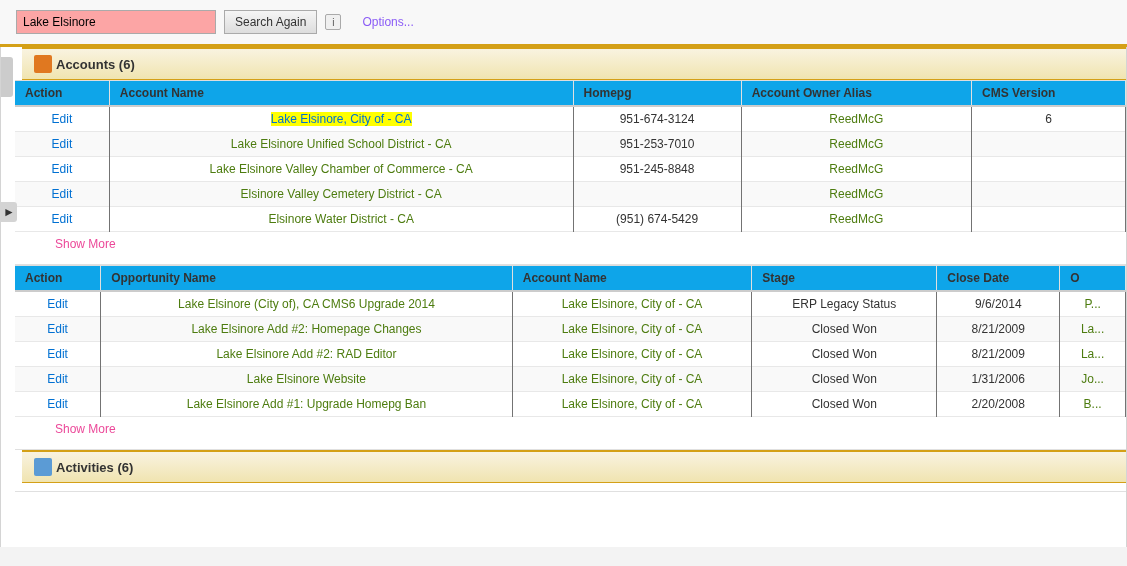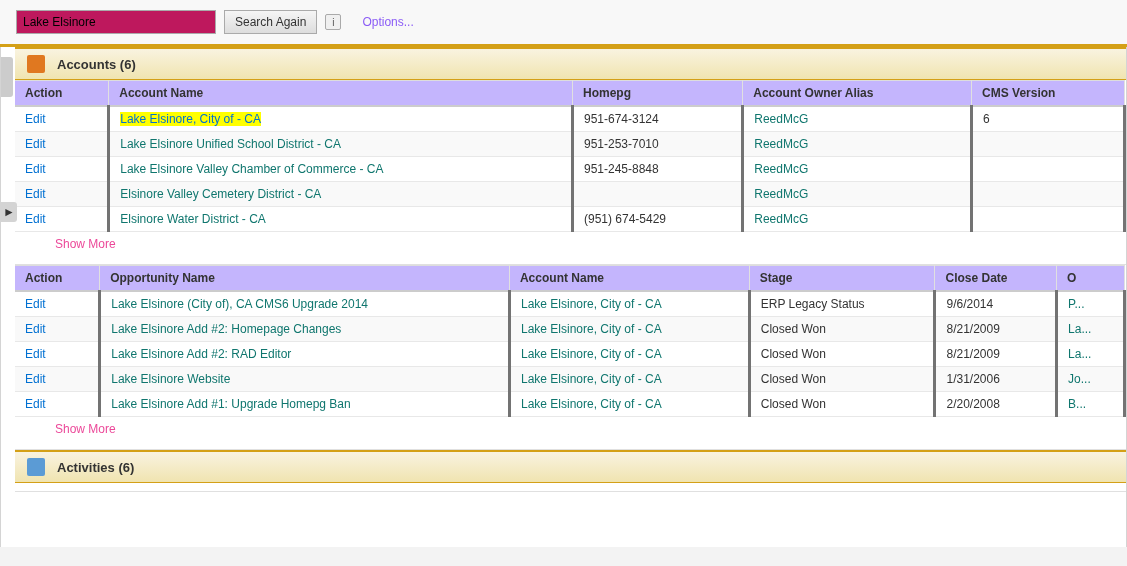--- a/index.html
+++ b/index.html
@@ -17,21 +17,21 @@
       padding: 10px 16px;
       display: flex;
       align-items: center;
       gap: 8px;
     }
     .search-input {
       width: 200px;
       padding: 4px 6px;
       border: 1px solid #aaa;
       font-size: 12px;
-      background: #be185d;
+      background: #fca5a5;
     }
     .search-again-btn {
       padding: 4px 10px;
       background: linear-gradient(to bottom, #f5f5f5, #ddd);
       border: 1px solid #aaa;
       font-size: 12px;
       cursor: pointer;
       color: #333;
     }
     .info-icon {
@@ -97,21 +97,22 @@
       margin-bottom: 0;
     }
 
     .section-header {
       background: linear-gradient(to bottom, #f9f3e0, #f0e4b0);
       border-top: 2px solid #d4a017;
       border-bottom: 1px solid #d4a017;
       padding: 6px 12px;
       display: flex;
       align-items: center;
-      gap: 12px;
+      gap: 4px;
+      margin-left: 7px;
     }
     .section-header-opp {
       background: linear-gradient(to bottom, #f9f3e0, #f0e4b0);
       border-top: 2px solid #d4a017;
       border-bottom: 1px solid #d4a017;
       padding: 6px 12px;
       display: flex;
       align-items: center;
       gap: 8px;
     }
@@ -137,49 +138,50 @@
       color: #333;
     }
 
     
     table {
       width: 100%;
       border-collapse: collapse;
       font-size: 12px;
     }
     thead tr {
-      background: #c4b5fd;
+      background: #0ea5e9;
       border-top: 1px solid #ddd;
       border-bottom: 2px solid #ccc;
     }
     thead th {
       text-align: left;
       padding: 5px 10px;
       font-weight: bold;
       color: #333;
       border-right: 1px solid #e0e0e0;
       white-space: nowrap;
     }
     tbody tr {
       border-bottom: 1px solid #e8e8e8;
     }
     tbody tr:nth-child(odd) { background: #fff; }
     tbody tr:nth-child(even) { background: #f9f9f9; }
     tbody td {
       padding: 5px 10px;
-      border-right: 3px solid #737373;
+      border-right: 1px solid #737373;
       vertical-align: middle;
+      text-align: center;
     }
     .edit-link {
       color: #0070d2;
       text-decoration: none;
       cursor: pointer;
     }
     .record-link {
-      color: #0f766e;
+      color: #4d7c0f;
       text-decoration: none;
       cursor: pointer;
     }
     .highlighted {
       background-color: #ffff00 !important;
       color: #0070d2;
     }
     .show-more {
       color: #ec4899;
       text-decoration: none;

